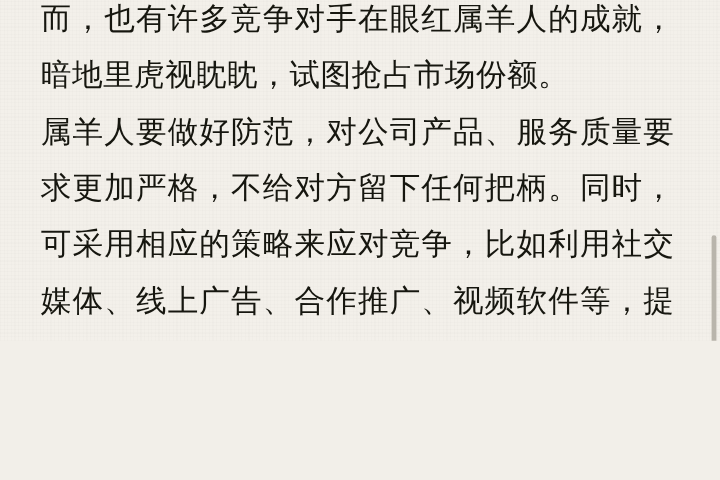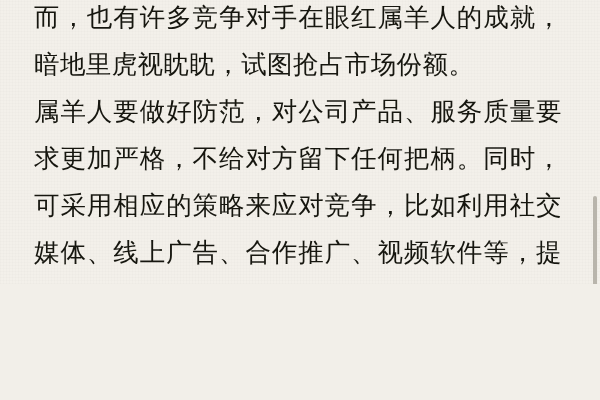--- a/index.html
+++ b/index.html
@@ -16,20 +16,21 @@
   .page {
     position: relative;
     width: 600px;
     height: 284px;
     background:
       repeating-linear-gradient(0deg, rgba(0,0,0,0.012) 0px, rgba(0,0,0,0.012) 1px, rgba(255,255,255,0) 1px, rgba(255,255,255,0) 3px),
       repeating-linear-gradient(90deg, rgba(0,0,0,0.012) 0px, rgba(0,0,0,0.012) 1px, rgba(255,255,255,0) 1px, rgba(255,255,255,0) 3px),
       #f3f0ea;
     box-sizing: border-box;
     overflow: hidden;
+    font-family: Liberation Mono, monospace;
   }
   .article {
     position: absolute;
     left: 34px;
     top: -6px;
     width: 528px;
     color: #16160f;
     font-size: 25.5px;
     line-height: 47px;
     letter-spacing: 0.4px;

